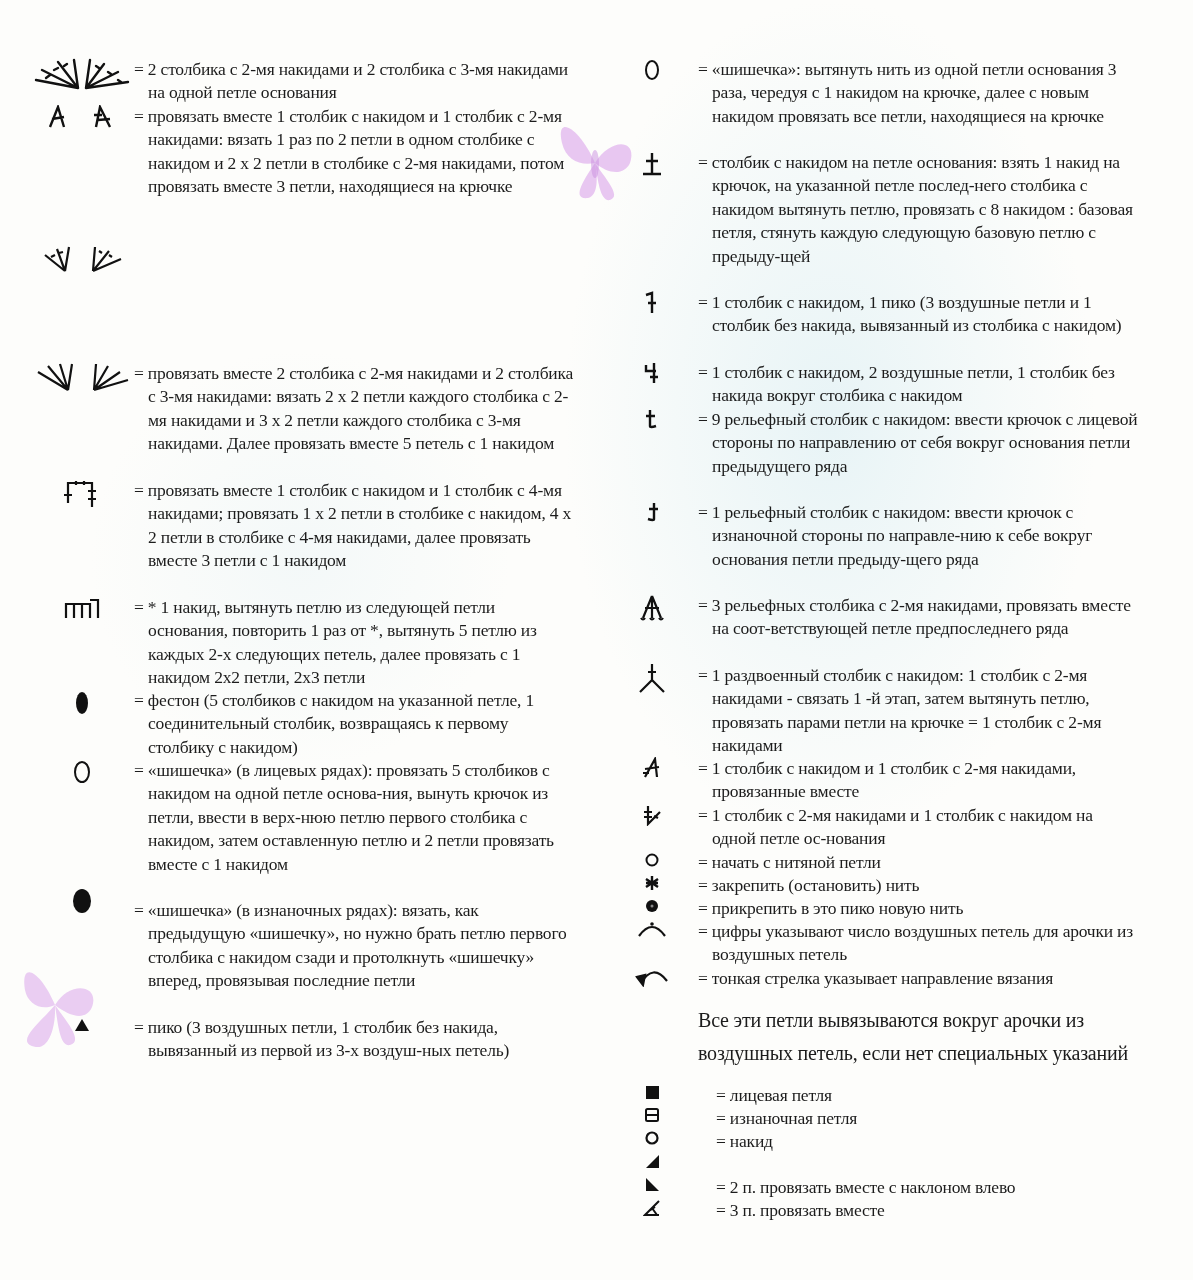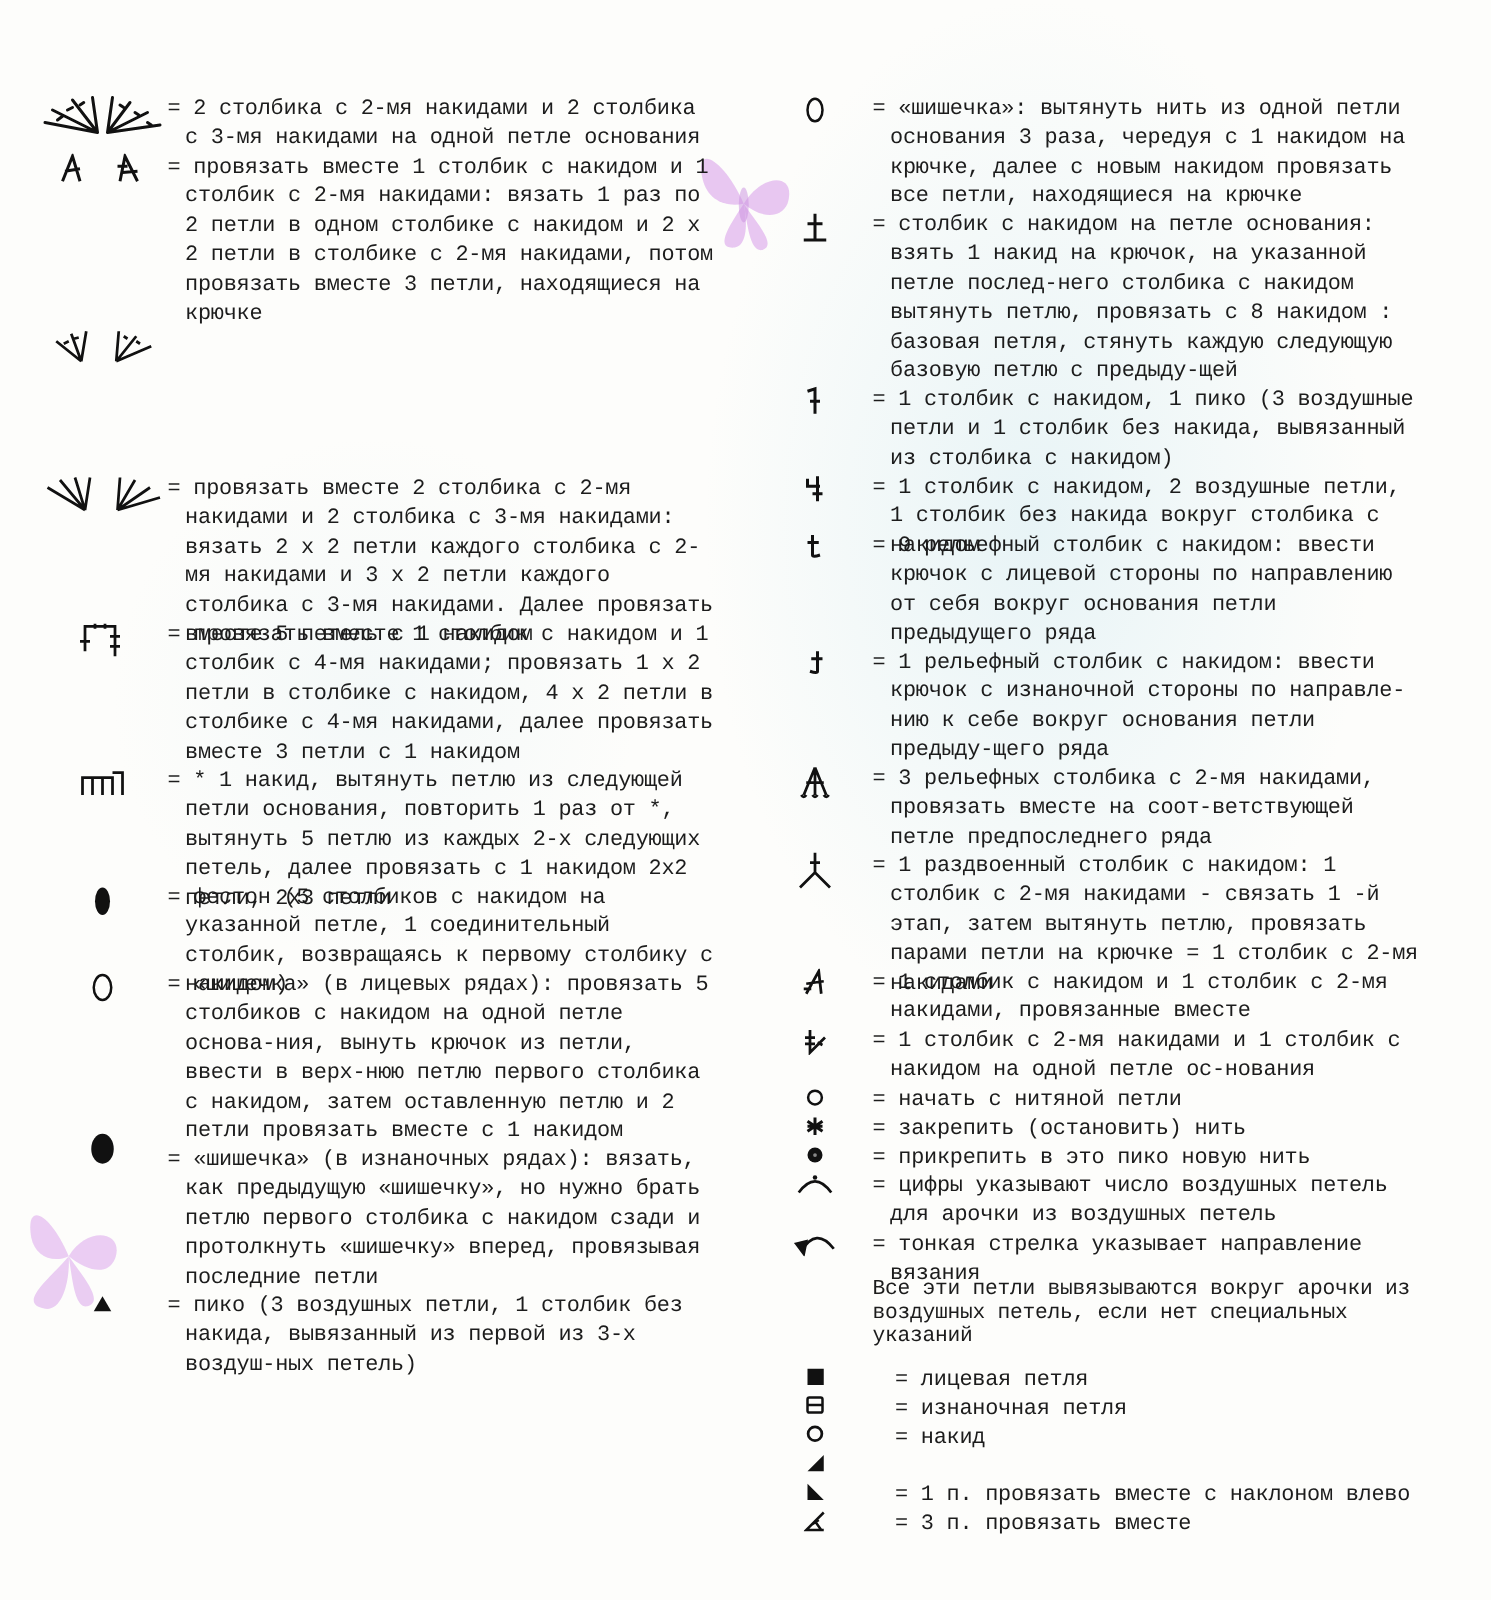--- a/index.html
+++ b/index.html
@@ -10,37 +10,37 @@
     color: #1c1c1c;
   }
   .bg-tint {
     position: absolute; inset: 0;
     background:
       radial-gradient(ellipse 380px 600px at 830px 420px, rgba(214,236,242,0.55), rgba(255,255,255,0) 70%),
       radial-gradient(ellipse 300px 300px at 300px 560px, rgba(226,240,244,0.35), rgba(255,255,255,0) 70%);
     pointer-events: none;
   }
   .butterfly { position: absolute; pointer-events: none; }
-  .col { position: absolute; top: 76px; font-family: Liberation Mono, monospace; }
+  .col { position: absolute; top: 58px; }
   .col-left { left: 30px; width: 545px; }
   .col-right { left: 628px; width: 510px; }
   .entry { position: relative; display: flex; }
   .sym {
     flex: 0 0 auto; display: flex; align-items: flex-start; justify-content: center;
     color: #111;
   }
   .col-left .sym { width: 104px; }
   .col-right .sym { width: 48px; }
   .col-right .gap { width: 22px; flex: 0 0 auto; }
   .desc {
     flex: 1 1 auto; font-size: 17.5px; line-height: 23.4px;
     padding-left: 14px; text-indent: -14px; letter-spacing: -0.2px;
   }
   .note {
-    font-size: 17px; line-height: 19px; margin: 14px 0 14px 70px; letter-spacing: -0.2px;
+    font-size: 20px; line-height: 33px; margin: 14px 0 14px 70px; letter-spacing: -0.2px;
   }
   .knit .desc { padding-left: 14px; }
   svg { display: block; }
 </style>
 </head>
 <body>
 
 <div class="bg-tint"></div>
 
 <svg class="butterfly" style="left:540px; top:108px;" width="110" height="100" viewBox="0 0 110 100">
@@ -358,21 +358,21 @@
     <span class="gap" style="width:40px"></span>
   </div>
 
   <div class="entry knit" style="height:23px">
     <span class="sym">
       <svg width="16" height="16" viewBox="0 0 16 16">
           <path d="M2 2 L15 15 L2 15Z" fill="#111"></path>
         </svg>
     </span>
     <span class="gap" style="width:40px"></span>
-    <div class="desc">= 1 п. провязать вместе с наклоном влево</div>
+    <div class="desc">= 2 п. провязать вместе с наклоном влево</div>
   </div>
 
   <div class="entry knit" style="height:23px">
     <span class="sym">
       <svg width="18" height="18" viewBox="0 0 18 18" stroke="#111" stroke-width="2" fill="none">
           <path d="M16 2 L2 16 L16 16 M9 9 L14 16 M6 12 L12 8"></path>
         </svg>
     </span>
     <span class="gap" style="width:40px"></span>
     <div class="desc">= 3 п. провязать вместе</div>

